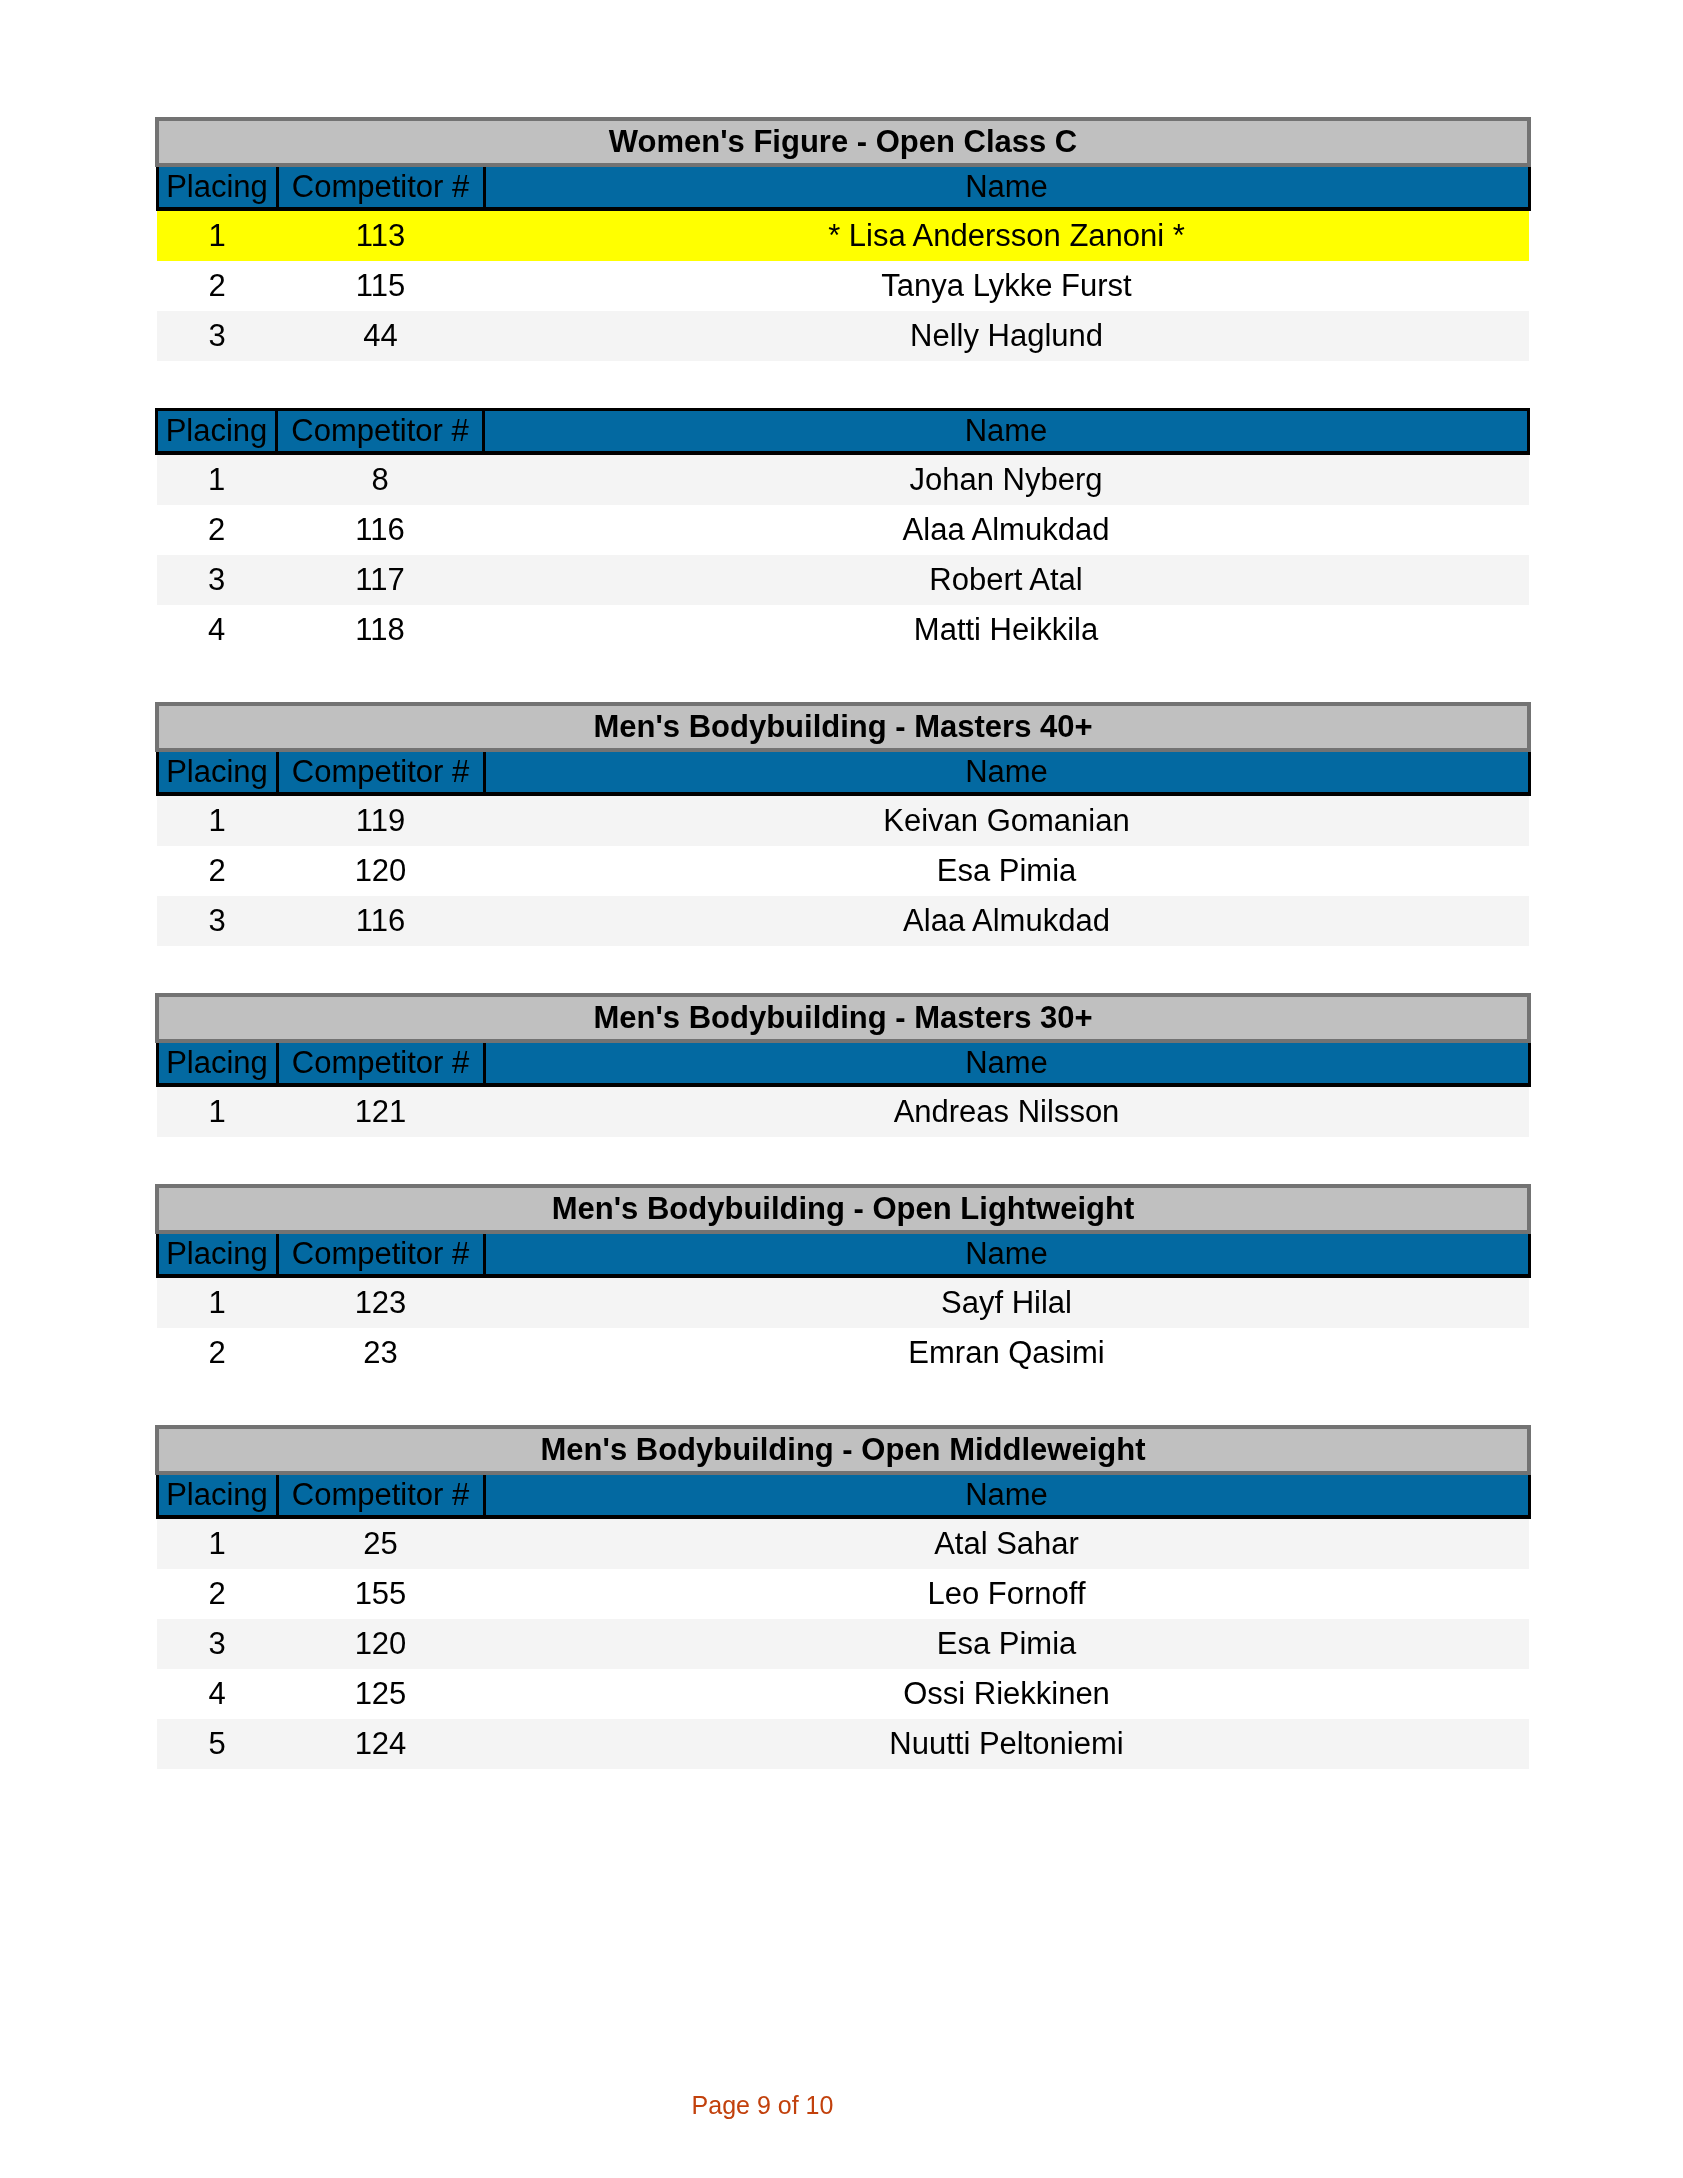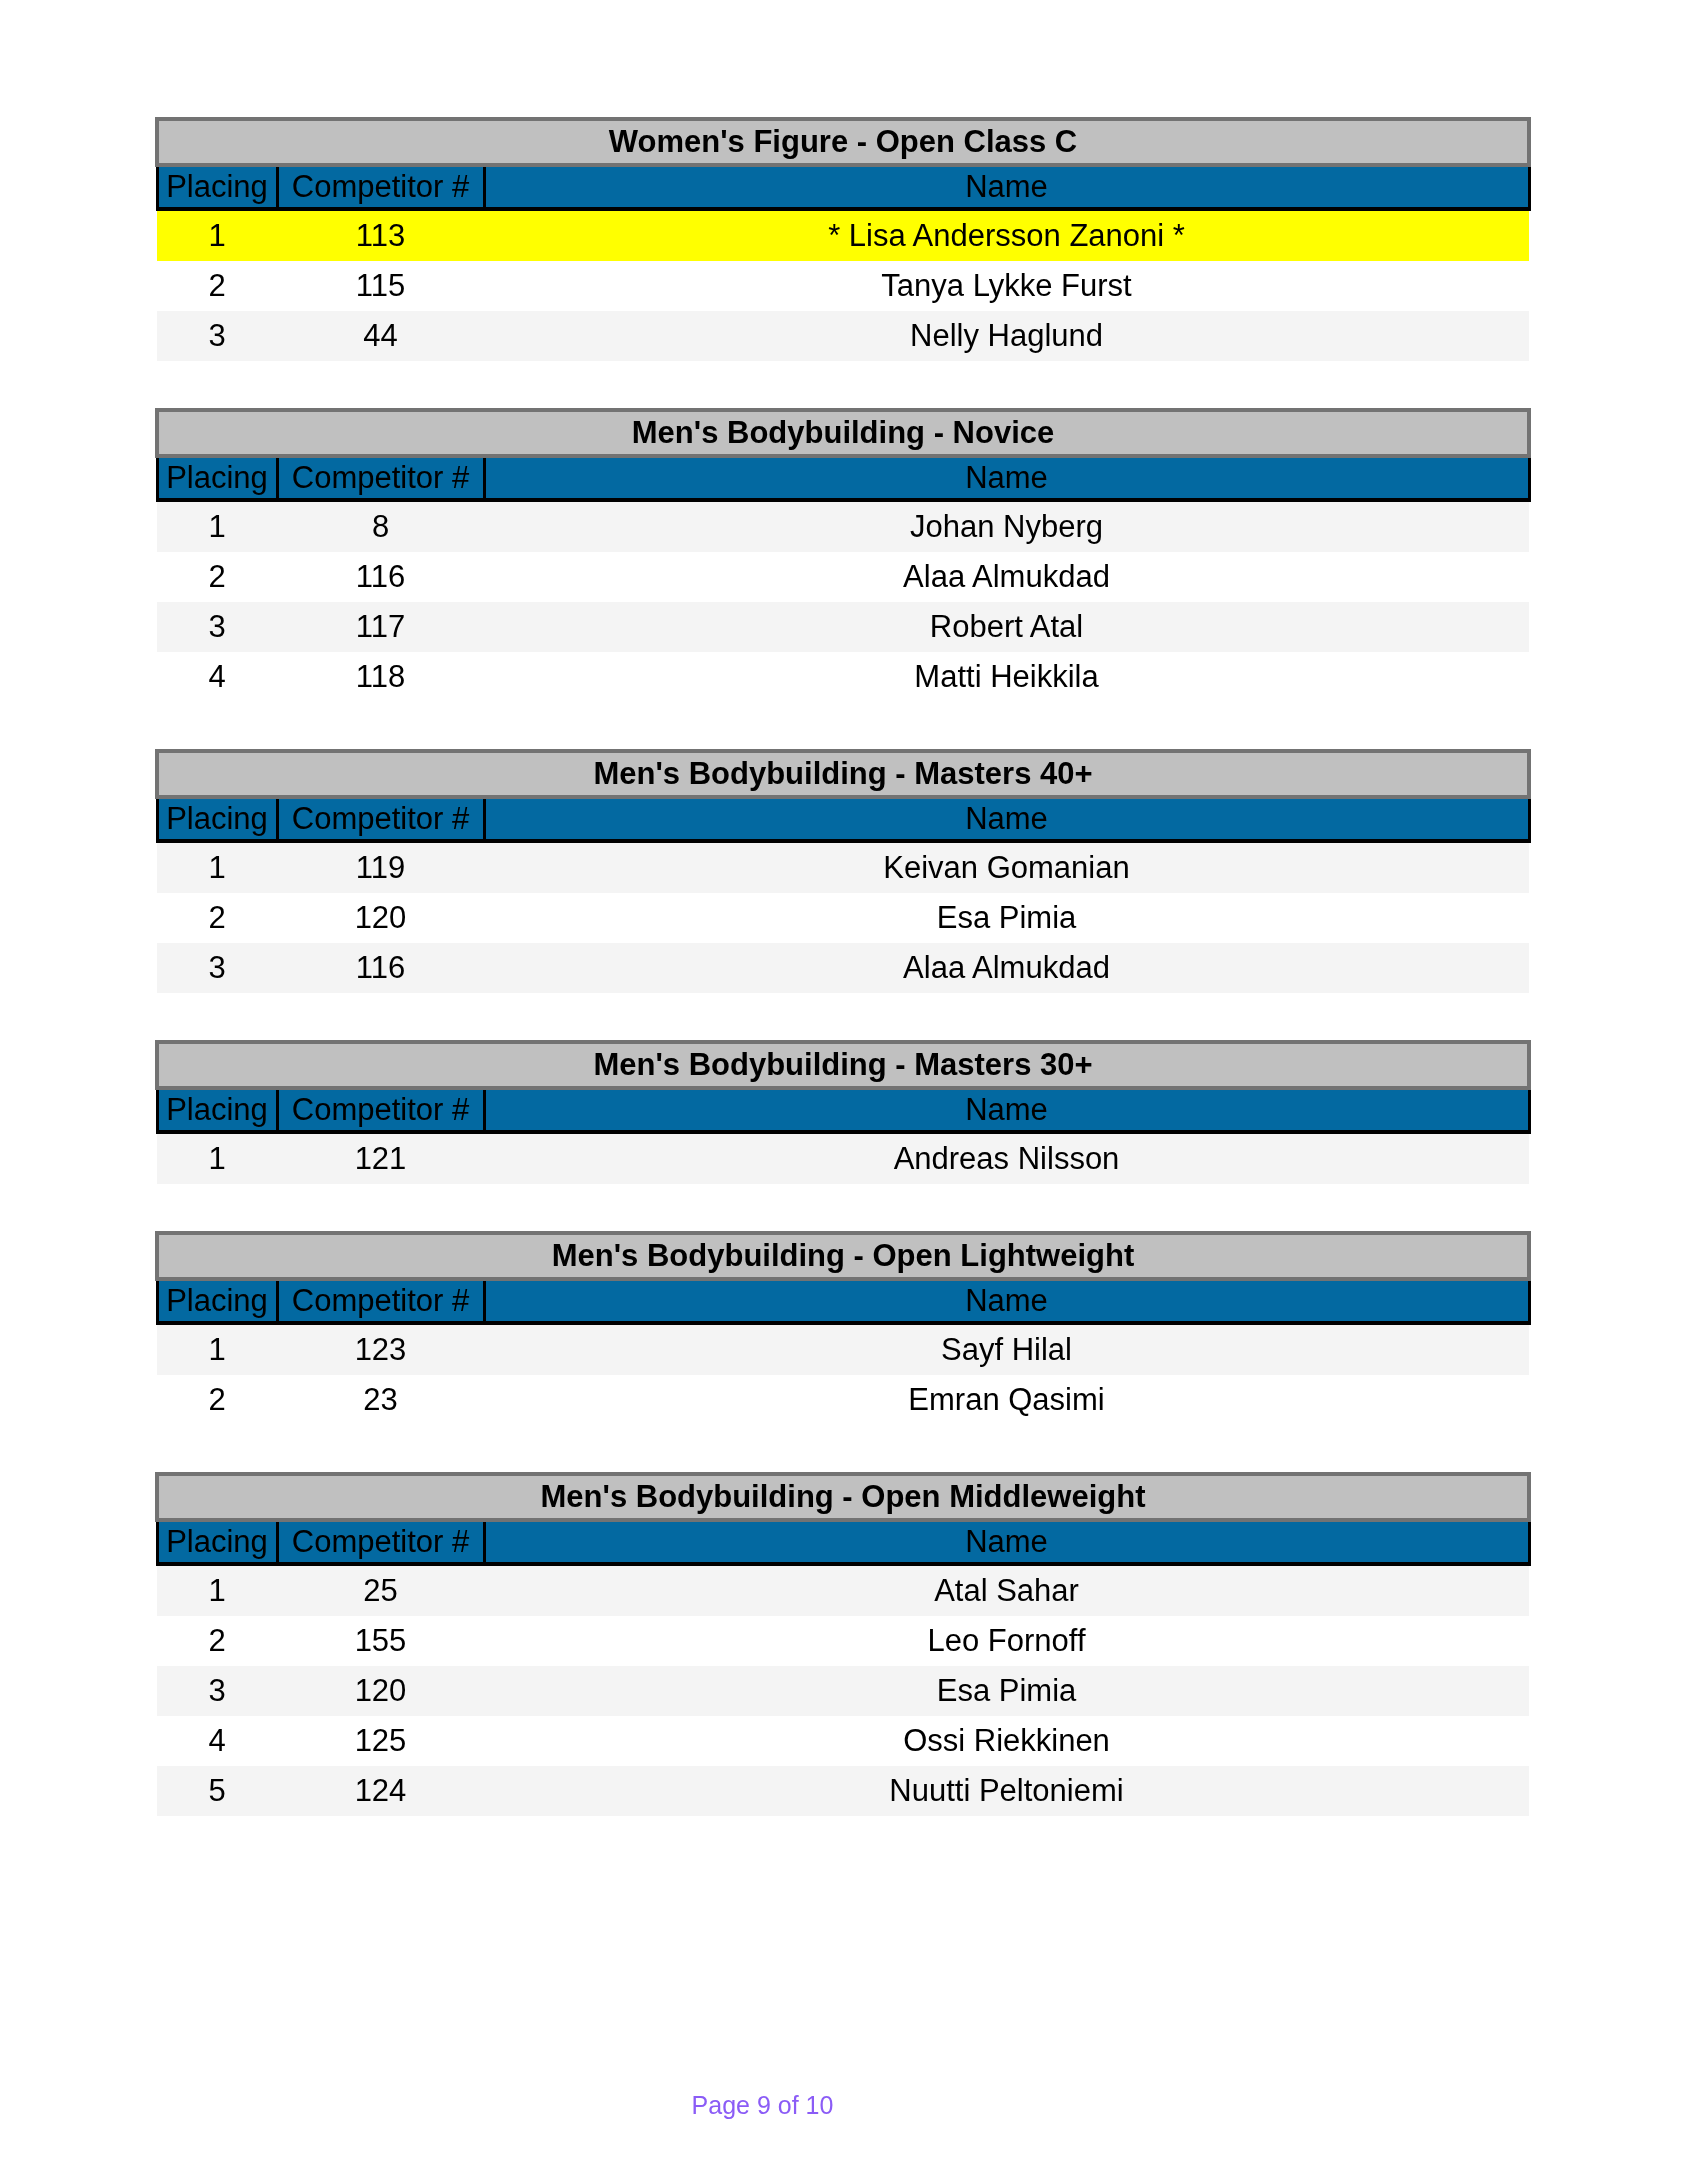--- a/index.html
+++ b/index.html
@@ -63,21 +63,21 @@
   tr.data-row.highlight td { background: #ffff00; }
   tr.data-row.highlight td.name { font-weight: normal; }
 
   .footer {
     position: absolute;
     top: 2091px;
     left: 0;
     width: 1525px;
     text-align: center;
     font-size: 25px;
-    color: #8b5cf6;
+    color: #c2410c;
   }
 </style>
 </head>
 <body>
 
 <div class="tables" id="tables">
   <table class="results-table">
     <colgroup>
       <col class="c-placing">
       <col class="c-comp">
@@ -113,23 +113,20 @@
 </tbody>
   </table>
 
   <table class="results-table">
     <colgroup>
       <col class="c-placing">
       <col class="c-comp">
       <col class="c-name">
     </colgroup>
     <tbody>
-      <tr class="title-row">
-        <td colspan="3" class="title-cell">Men's Bodybuilding - Novice</td>
-      </tr>
       <tr class="head-row">
         <td class="head-cell">Placing</td>
         <td class="head-cell">Competitor #</td>
         <td class="head-cell">Name</td>
       </tr>
 
   <tr class="data-row stripe">
     <td class="cell placing">1</td>
     <td class="cell comp">8</td>
     <td class="cell name">Johan Nyberg</td>

